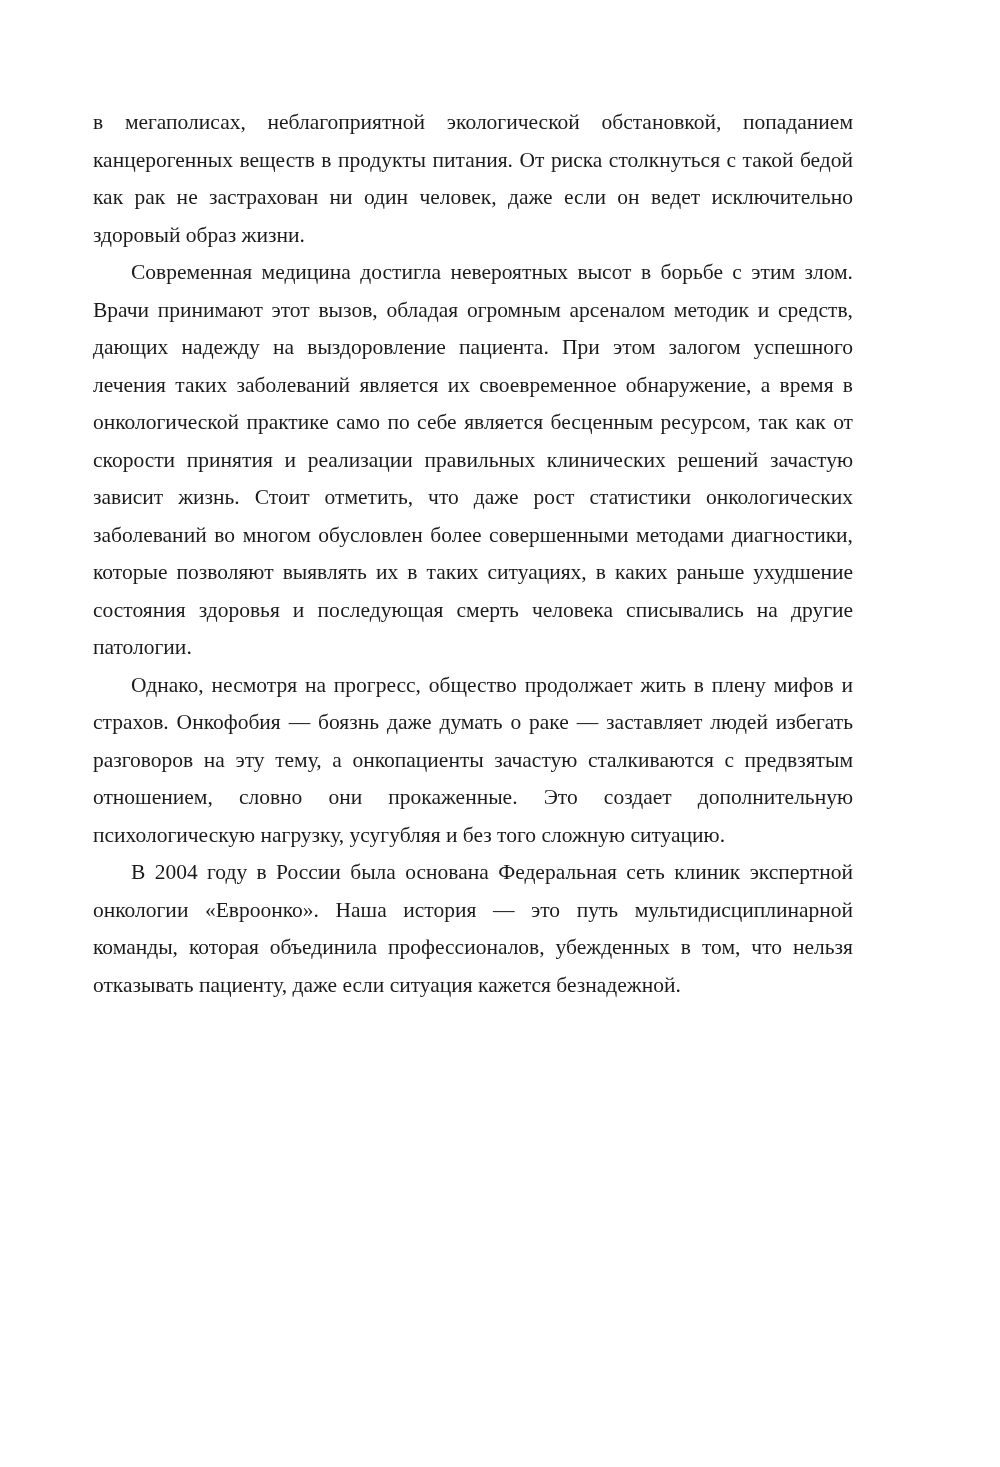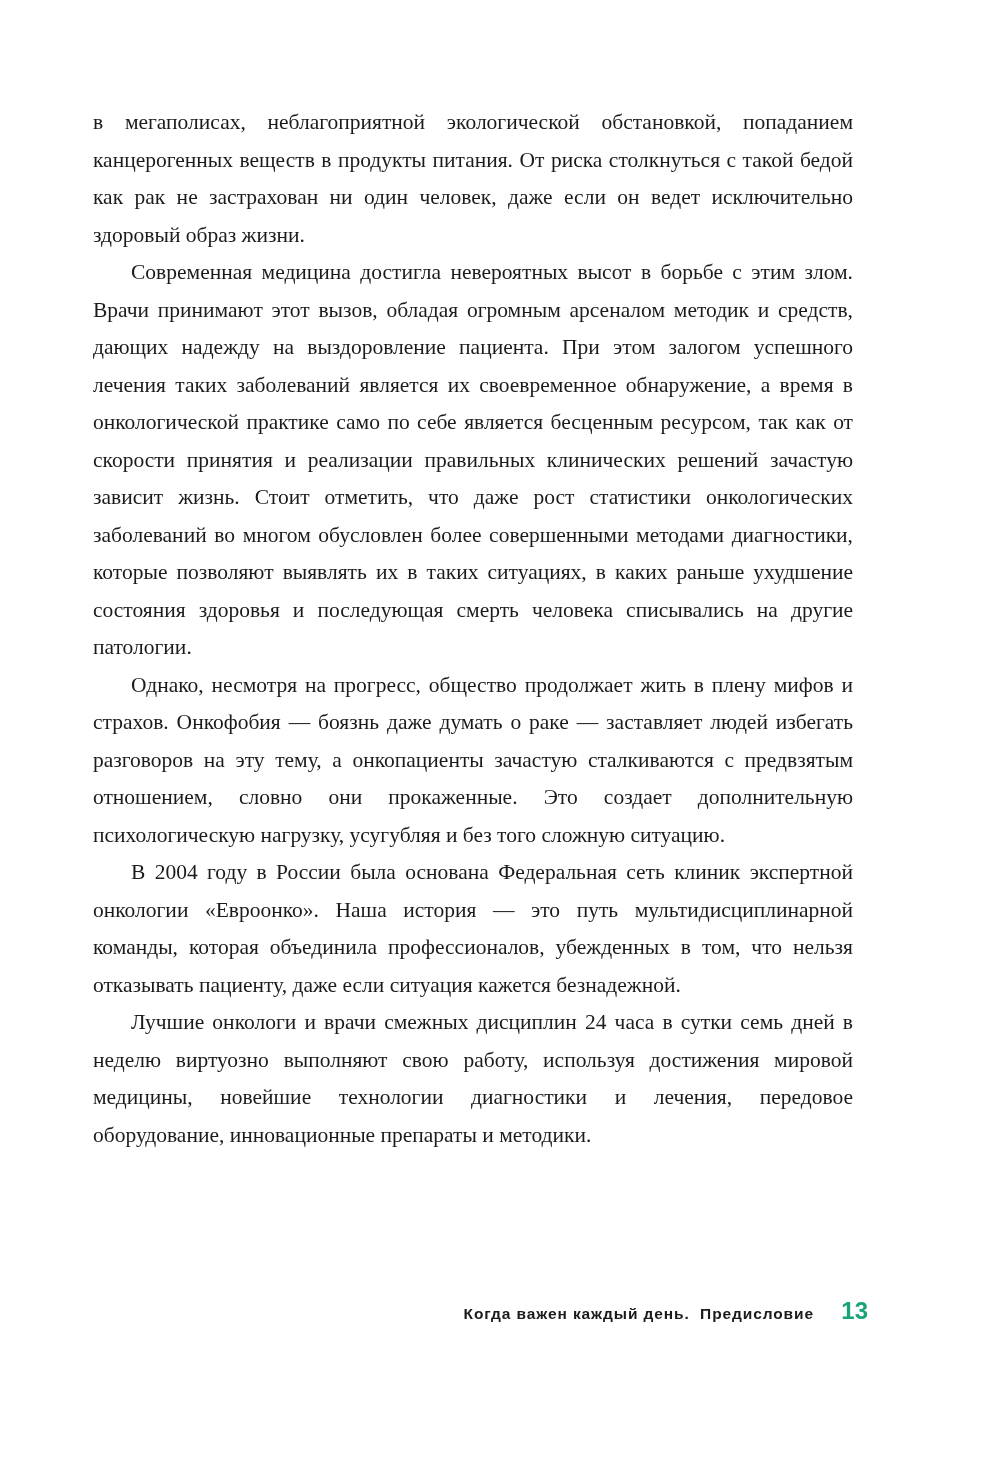--- a/index.html
+++ b/index.html
@@ -66,21 +66,16 @@
 </head>
 <body>
 
 <div class="page">
 
   <div class="content">
     <p class="body-par">в мегаполисах, неблагоприятной экологической обстановкой, попаданием канцерогенных веществ в продукты питания. От риска столкнуться с такой бедой как рак не застрахован ни один человек, даже если он ведет исключительно здоровый образ жизни.</p>
     <p class="body-par indent">Современная медицина достигла невероятных высот в борьбе с этим злом. Врачи принимают этот вызов, обладая огромным арсеналом методик и средств, дающих надежду на выздоровление пациента. При этом залогом успешного лечения таких заболеваний является их своевременное обнаружение, а время в онкологической практике само по себе является бесценным ресурсом, так как от скорости принятия и реализации правильных клинических решений зачастую зависит жизнь. Стоит отметить, что даже рост статистики онкологических заболеваний во многом обусловлен более совершенными методами диагностики, которые позволяют выявлять их в таких ситуациях, в каких раньше ухудшение состояния здоровья и последующая смерть человека списывались на другие патологии.</p>
     <p class="body-par indent">Однако, несмотря на прогресс, общество продолжает жить в плену мифов и страхов. Онкофобия — боязнь даже думать о раке — заставляет людей избегать разговоров на эту тему, а онкопациенты зачастую сталкиваются с предвзятым отношением, словно они прокаженные. Это создает дополнительную психологическую нагрузку, усугубляя и без того сложную ситуацию.</p>
     <p class="body-par indent">В 2004 году в России была основана Федеральная сеть клиник экспертной онкологии «Евроонко». Наша история — это путь мультидисциплинарной команды, которая объединила профессионалов, убежденных в том, что нельзя отказывать пациенту, даже если ситуация кажется безнадежной.</p>
-    <p class="body-par indent">Лучшие онкологи и врачи смежных дисциплин 24 часа в сутки семь дней в неделю виртуозно выполняют свою работу, используя достижения мировой медицины, новейшие технологии диагностики и лечения, передовое оборудование, инновационные препараты и методики.</p>
   </div>
 
-  <div class="footer">
-    <span class="footer-title">Когда важен каждый день.  Предисловие</span>
-    <span class="footer-page" style="color: rgb(24, 164, 122);">13</span>
-  </div>
 
 </div>
 
 </body></html>

